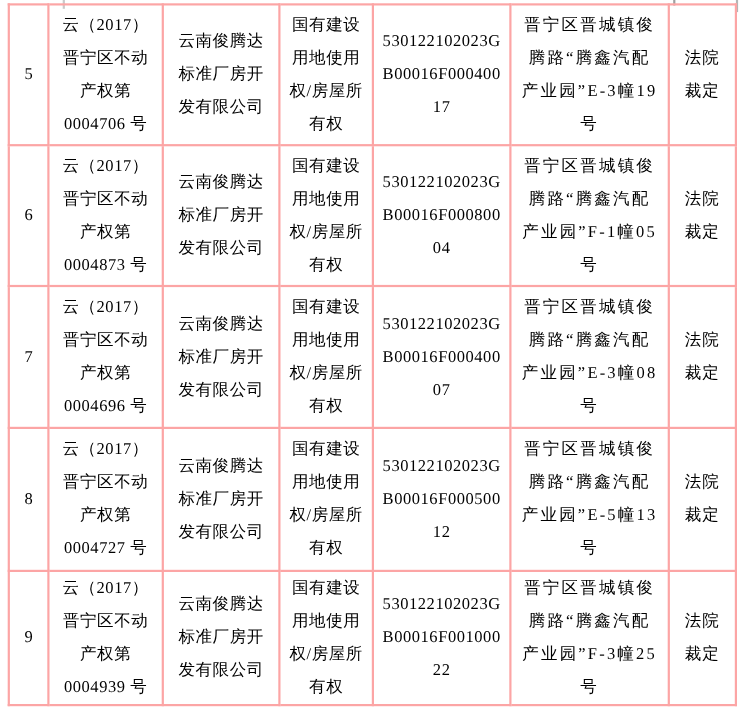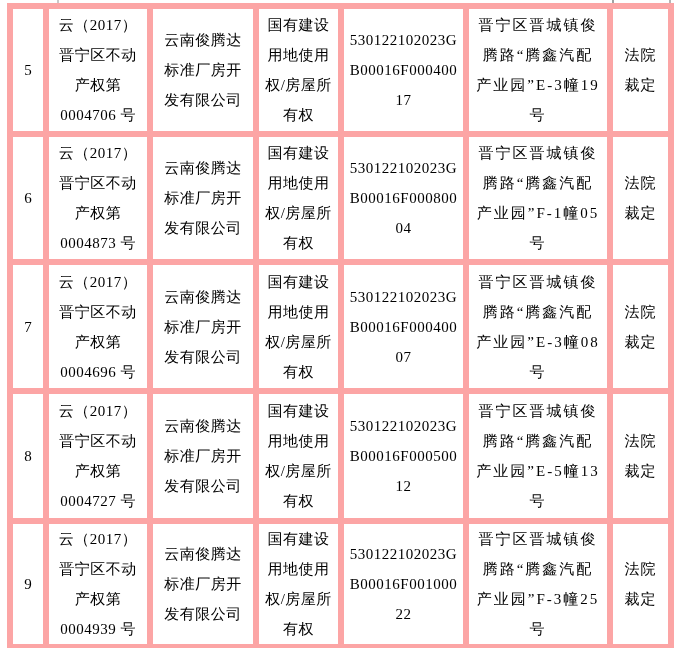--- a/index.html
+++ b/index.html
@@ -14,21 +14,21 @@
     position: relative;
   }
   .doc-table {
     position: absolute;
     left: 7px;
     top: 3px;
     border-collapse: collapse;
     table-layout: fixed;
   }
   .doc-table td {
-    border: 6px solid #fca5a5;
+    border: 2px solid #fca5a5;
     vertical-align: middle;
     text-align: center;
     font-size: 15px;
     line-height: 30px;
     white-space: pre;
     padding: 0;
     overflow: hidden;
   }
   
   .col-no       { width: 36px;  }

